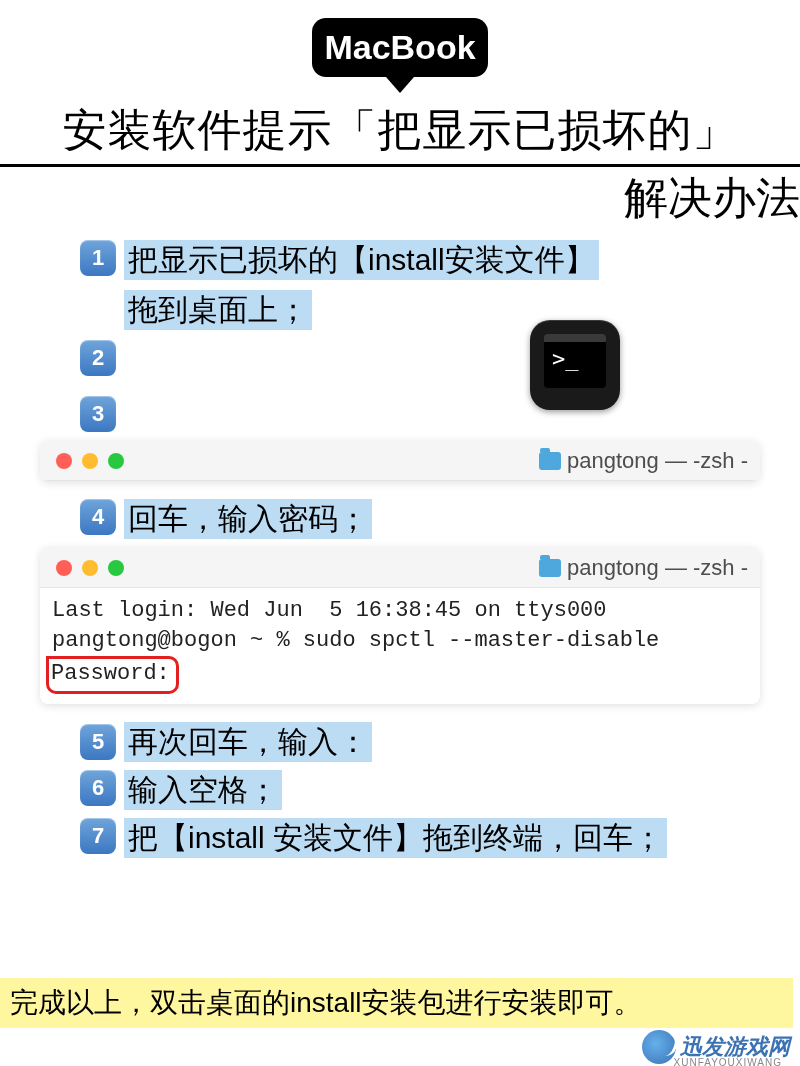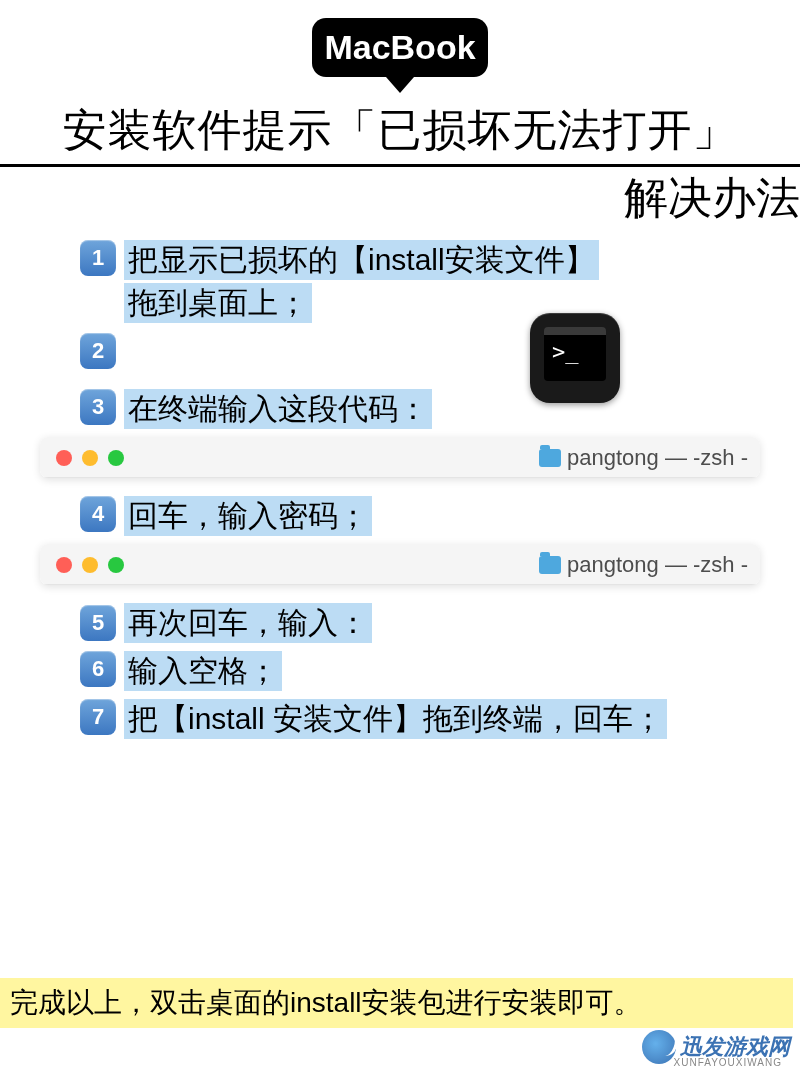--- a/index.html
+++ b/index.html
@@ -222,44 +222,43 @@
   .wm-text { font-size: 22px; color: #1a5aa6; font-style: italic; font-weight: 700; }
   .wm-sub { position:absolute; right:18px; bottom:-2px; font-size:10px; color:#888; letter-spacing:1px;}
 </style>
 </head>
 <body>
 
 <div class="badge-wrap">
   <div class="badge">MacBook</div>
 </div>
 
-<div class="title1">安装软件提示「已损坏无法打开」</div>
+<div class="title1">安装软件提示「把显示已损坏的」</div>
 <hr class="hr">
 <div class="title2">解决办法</div>
 
 <div class="steps">
 
   <div class="step-line">
     <span class="num">1</span>
     <span class="hl">把显示已损坏的【install安装文件】</span>
   </div>
-  <div class="step-line" style="padding-left:44px;margin-top:3px">
+  <div class="step-line" style="padding-left:44px;margin-top:10px">
     <span class="hl">拖到桌面上；</span>
   </div>
 
   <div class="step-line row2" style="margin-top:10px">
     <span class="num">2</span>
     <div class="term-icon">
       <div class="term-icon-inner"></div>
     </div>
   </div>
 
   <div class="step-line" style="margin-top:20px">
     <span class="num">3</span>
-    <span class="hl">在终端输入这段代码：</span>
   </div>
 </div>
 
 <div class="terminal">
   <div class="term-bar">
     <div class="dots">
       <div class="dot r"></div>
       <div class="dot y"></div>
       <div class="dot g"></div>
     </div>
@@ -282,20 +281,23 @@
     <div class="dots">
       <div class="dot r"></div>
       <div class="dot y"></div>
       <div class="dot g"></div>
     </div>
     <div class="term-title-wrap">
       <span class="folder-ic"></span>
       <span>pangtong — -zsh -</span>
     </div>
   </div>
+  <div class="term-body"><span>Last login: Wed Jun  5 16:38:45 on ttys000</span>
+<span>pangtong@bogon ~ % sudo spctl --master-disable</span>
+<span class="pw-hl">Password:</span></div>
 </div>
 
 <div class="steps">
   <div class="step-line" style="align-items:center">
     <span class="num">5</span>
     <span class="hl">再次回车，输入：</span>
   </div>
 
   <div class="step-line" style="margin-top:8px">
     <span class="num">6</span>

